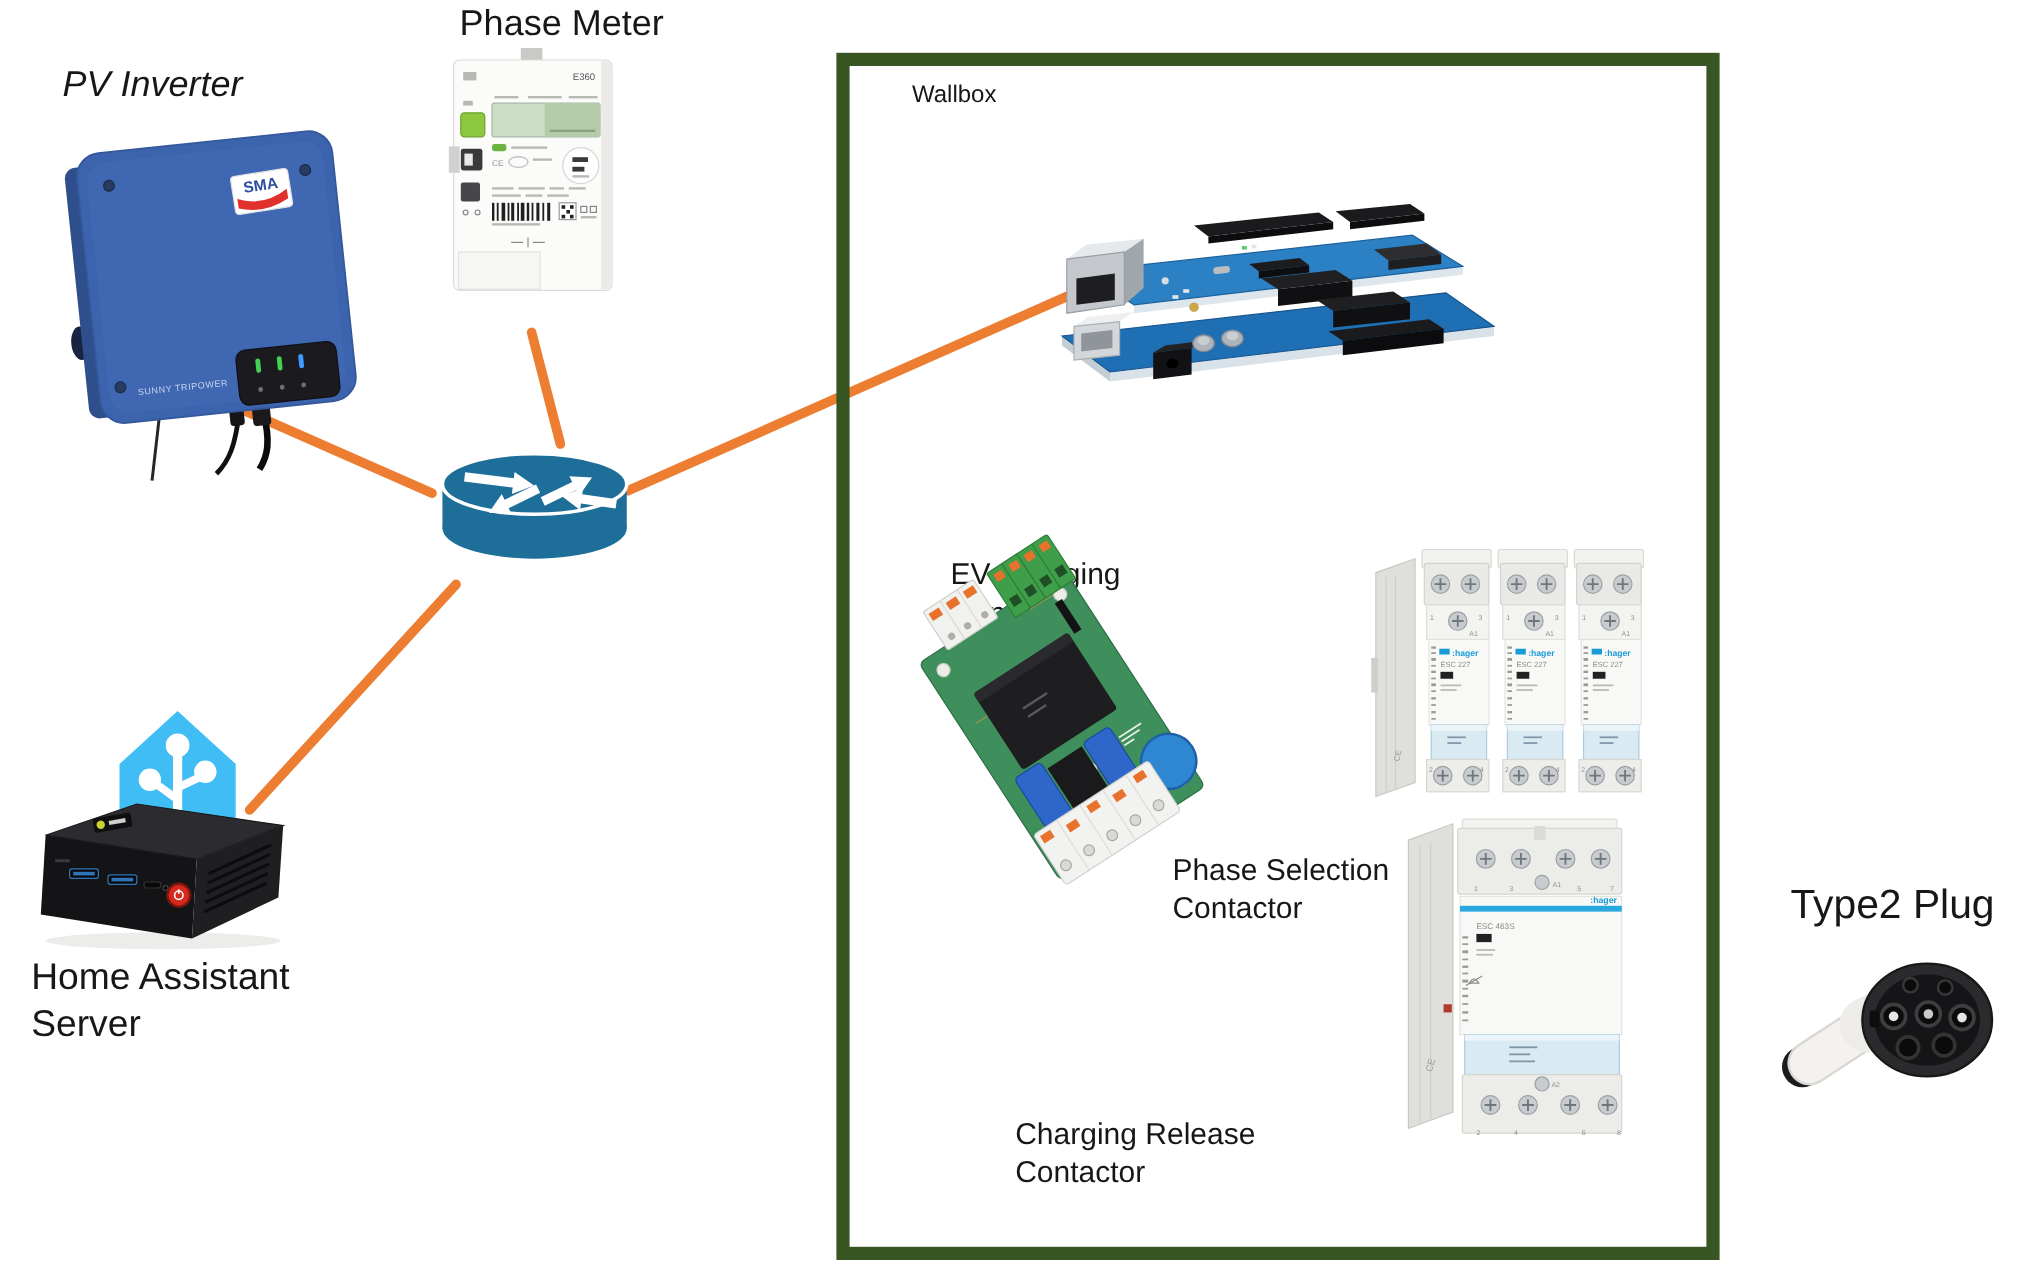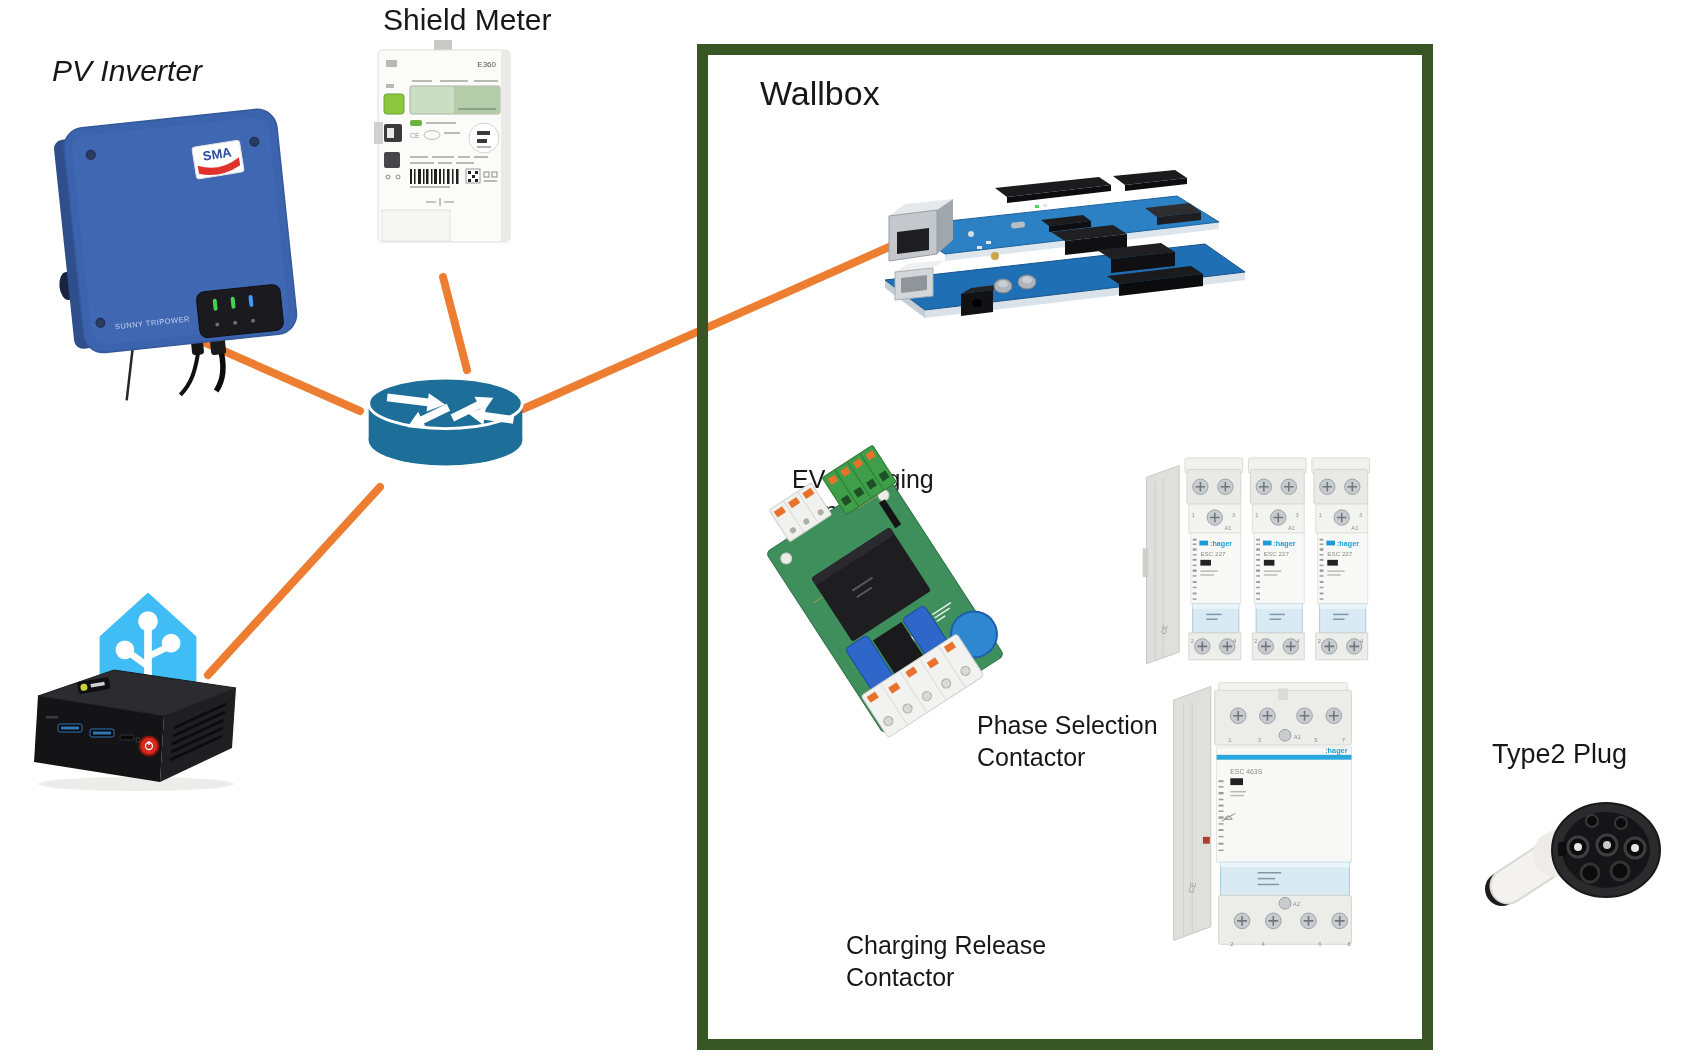--- a/index.html
+++ b/index.html
@@ -25,41 +25,45 @@
   <svg style="left:0;top:0;" width="1688" height="1063" viewBox="0 0 1688 1063">
     <line x1="183" y1="333" x2="360" y2="411" stroke="#ED7D31" stroke-width="8" stroke-linecap="round"></line>
     <line x1="443" y1="277" x2="467" y2="370" stroke="#ED7D31" stroke-width="8" stroke-linecap="round"></line>
     <line x1="523" y1="409" x2="905" y2="240" stroke="#ED7D31" stroke-width="8" stroke-linecap="round"></line>
     <line x1="380" y1="487" x2="208" y2="675" stroke="#ED7D31" stroke-width="8" stroke-linecap="round"></line>
   </svg>
 
   <div id="wallbox-frame"></div>
 
   <div class="lbl" style="left:52px;top:52px;font-style:italic;">PV Inverter</div>
-  <div class="lbl" style="left:383px;top:1px;">Shield Meter</div>
-  <div class="lbl" style="left:760px;top:75px;font-size:34px;">Wallbox</div>
+  <div class="lbl" style="left:383px;top:1px;">Phase Meter</div>
+  <div class="lbl" style="left:760px;top:61px;font-size:20px;">Wallbox</div>
 
 
   <div class="lbl lbl-sm" style="left:792px;top:463px;">
     <div>EV Charging</div>
     <div>Controller</div>
   </div>
 
   <div class="lbl lbl-sm" style="left:977px;top:709px;">
     <div>Phase Selection</div>
     <div>Contactor</div>
   </div>
 
   <div class="lbl lbl-sm" style="left:846px;top:929px;">
     <div>Charging Release</div>
     <div>Contactor</div>
   </div>
 
-  <div class="lbl" style="left:1492px;top:736px;font-size:27px;">Type2 Plug</div>
-
+  <div class="lbl" style="left:1492px;top:736px;font-size:34px;">Type2 Plug</div>
+
+  <div class="lbl" style="left:26px;top:794px;font-size:31px;line-height:39px;">
+    <div>Home Assistant</div>
+    <div>Server</div>
+  </div>
 
   <svg style="left:25px;top:88px;" width="310" height="310" viewBox="0 0 300 310">
     <g transform="rotate(-6 150 150)">
       <path d="M92,252 L80,306" stroke="#26262A" stroke-width="2.5"></path>
       <path d="M158,258 C152,284 146,296 134,306" stroke="#101012" stroke-width="4" fill="none"></path>
       <path d="M178,258 C182,284 178,296 170,306" stroke="#0B0B0D" stroke-width="5.5" fill="none"></path>
       <rect x="150" y="244" width="12" height="24" rx="3" fill="#151517"></rect>
       <rect x="169" y="242" width="15" height="28" rx="3" fill="#1A1A1C"></rect>
       <ellipse cx="33" cy="186" rx="8" ry="14" fill="#182441"></ellipse>
       <rect x="34" y="40" width="22" height="210" rx="9" fill="#2E4E8C"></rect>

